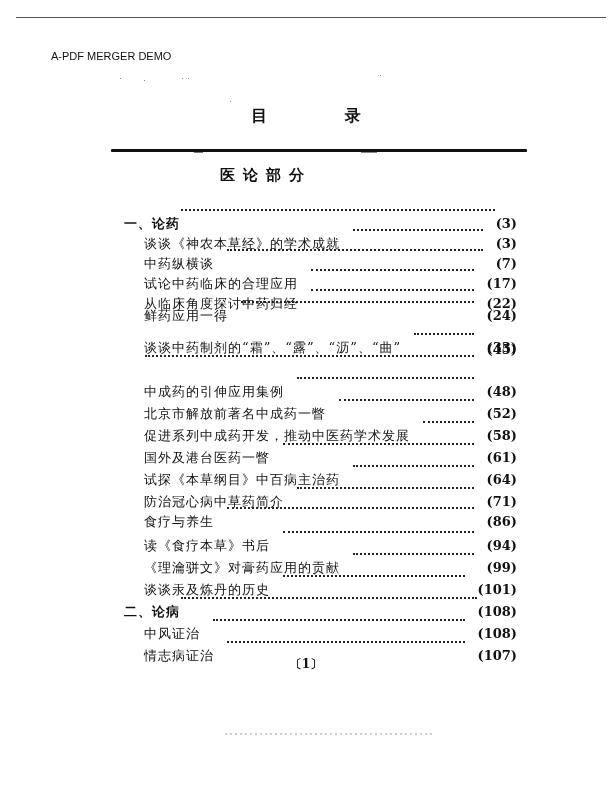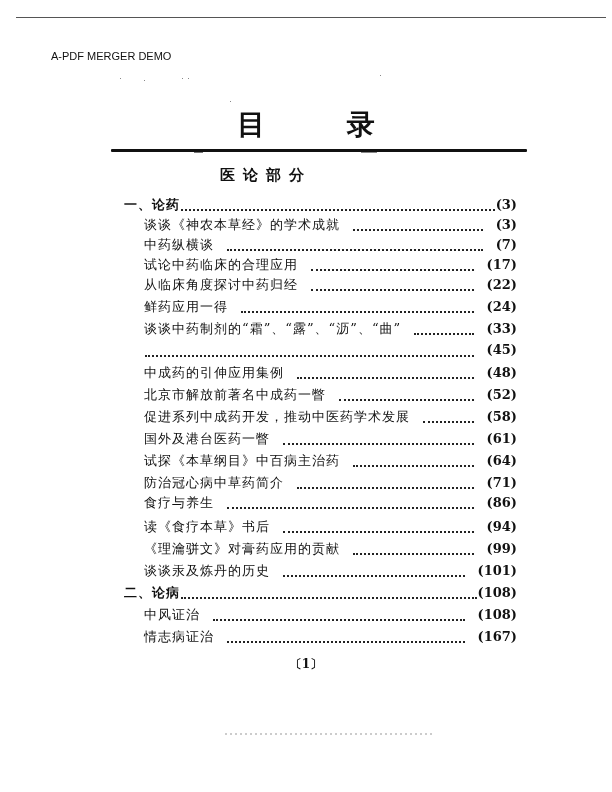--- a/index.html
+++ b/index.html
@@ -14,42 +14,42 @@
   }
   .watermark {
     position: absolute; left: 17px; top: 50px;
     font-family: "Liberation Sans", "DejaVu Sans", sans-serif;
     font-size: 11px; color: #111111; letter-spacing: 0px; margin-left: 34px;
   }
   .speck { position: absolute; width: 1px; height: 1px; background: #888; }
   .title {
     position: absolute; left: 0; width: 612px; top: 106px; text-align: center;
     font-family: "DejaVu Sans", "Liberation Sans", sans-serif;
-    font-weight: bold; font-size: 28px; letter-spacing: 36px; text-indent: 36px;
+    font-weight: bold; font-size: 16px; letter-spacing: 36px; text-indent: 36px;
   }
   .thick-rule {
     position: absolute; left: 111px; top: 149px; width: 416px; height: 3px;
     background: #111111; border-radius: 1px;
   }
   .thick-rule::after {
     content: ""; position: absolute; left: 0; top: 3px; width: 100%; height: 1px;
     background: linear-gradient(90deg, transparent 0 20%, #777 20% 22%, transparent 22% 60%, #888 60% 64%, transparent 64%);
   }
   .part-title {
     position: absolute; left: 0; width: 524px; top: 166px; text-align: center;
     font-size: 15px; letter-spacing: 8px; text-indent: 8px; font-weight: bold;
   }
   .toc { position: absolute; left: 0; top: 196px; width: 612px; }
   .toc-row {
     position: absolute; display: flex; align-items: baseline;
     height: 20px; font-size: 13px; white-space: nowrap;
   }
   .toc-row.heading { left: 124px; width: 393px; font-weight: bold; }
   .toc-row.item { left: 144px; width: 373px; gap: 12px; }
-  .toc-label { flex: 0 0 auto; letter-spacing: 1px; }
+  .toc-label { flex: 0 0 auto; letter-spacing: 1px; margin-top: 19px; }
   .toc-leader {
     flex: 1 1 auto; overflow: hidden; margin: 0 1px;
     border-bottom: 2px dotted #222; height: 0; align-self: center; position: relative; top: 4px;
   }
   .toc-page { flex: 0 0 auto; font-size: 13px; font-weight: bold; }
   .folio {
     position: absolute; left: 0; width: 612px; top: 656px; text-align: center;
     font-size: 12px; font-weight: bold;
   }
   .scan-noise {
@@ -94,21 +94,21 @@
   <div class="toc-row item" style="top:60px">
     <span class="toc-label">试论中药临床的合理应用</span>
     <span class="toc-leader"></span>
     <span class="toc-page">(17)</span>
   </div>
   <div class="toc-row item" style="top:80px">
     <span class="toc-label">从临床角度探讨中药归经</span>
     <span class="toc-leader"></span>
     <span class="toc-page">(22)</span>
   </div>
-  <div class="toc-row item" style="top:102px">
+  <div class="toc-row item" style="top:92px">
     <span class="toc-label">鲜药应用一得</span>
     <span class="toc-leader"></span>
     <span class="toc-page">(24)</span>
   </div>
   <div class="toc-row item" style="top:124px">
     <span class="toc-label">谈谈中药制剂的“霜”、“露”、“沥”、“曲”</span>
     <span class="toc-leader"></span>
     <span class="toc-page">(33)</span>
   </div>
   <div class="toc-row item" style="top:146px">
@@ -171,18 +171,18 @@
     <span class="toc-page">(108)</span>
   </div>
   <div class="toc-row item" style="top:410px">
     <span class="toc-label">中风证治</span>
     <span class="toc-leader"></span>
     <span class="toc-page">(108)</span>
   </div>
   <div class="toc-row item" style="top:432px">
     <span class="toc-label">情志病证治</span>
     <span class="toc-leader"></span>
-    <span class="toc-page">(167)</span>
+    <span class="toc-page">(107)</span>
   </div>
 </div>
 
 <div class="folio">〔1〕</div>
 <div class="scan-noise"></div>
 
 </body></html>

